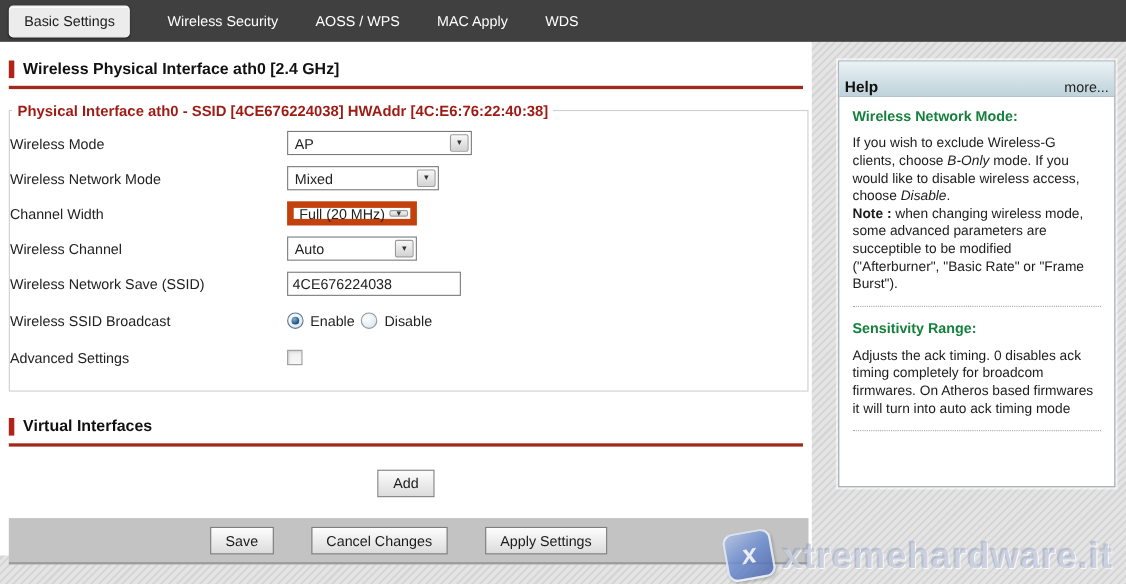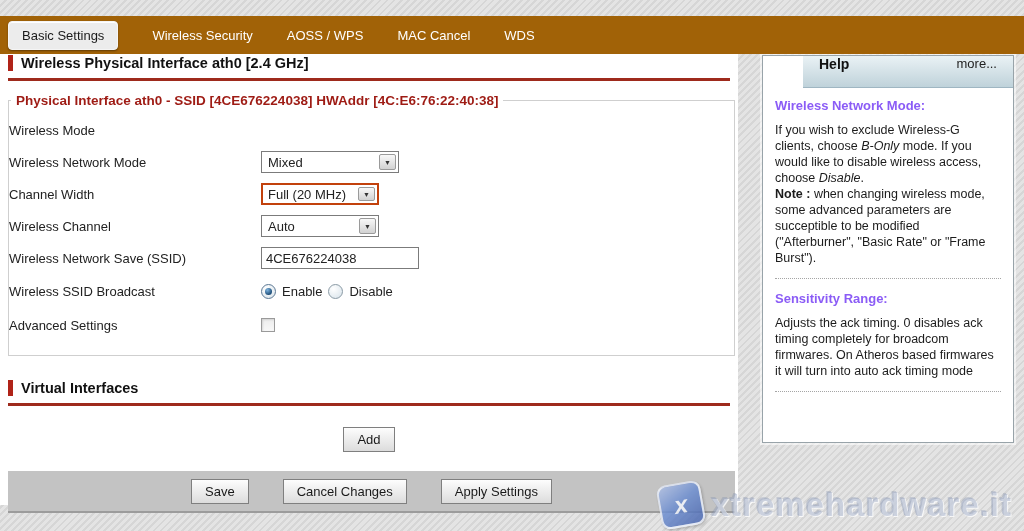--- a/index.html
+++ b/index.html
@@ -6,22 +6,22 @@
   html,body { width:1024px; height:531px; }
   body {
     font-family:"Liberation Sans","DejaVu Sans",sans-serif;
     font-size:13px; color:#222;
     position:relative; overflow:hidden;
     background:repeating-linear-gradient(135deg,#e4e4e4 0px,#e4e4e4 3px,#d6d6d6 3px,#d6d6d6 5px);
   }
 
   
   .topbar {
-    position:absolute; top:16px; left:0; width:1024px; height:38px;
-    background:#a16207;
+    position:absolute; top:0; left:0; width:1024px; height:38px;
+    background:#404040;
     display:flex; align-items:center; gap:34px; padding-left:8px;
     z-index:5;
   }
   .tab { color:#fff; font-size:13px; cursor:pointer; white-space:nowrap; }
   .tab.active {
     background:#ececec; color:#1a1a1a;
     border-radius:4px; padding:6px 13px;
     box-shadow:0 1px 2px rgba(0,0,0,.4), inset 0 1px 0 #fff;
     border:1px solid #f5f5f5;
   }
@@ -57,21 +57,21 @@
     border:1px solid #7b7b7b; display:flex; align-items:center;
     padding-left:6px; font-size:13px; cursor:pointer;
   }
   .select .arrow-btn {
     position:absolute; right:2px; top:2px; bottom:2px; width:17px;
     background:linear-gradient(#f8f8f8,#d2d2d2);
     border:1px solid #9a9a9a; border-radius:2px;
     display:flex; align-items:center; justify-content:center;
     font-size:7px; color:#333;
   }
-  .select.focused { border:2px solid #c2410c; padding-left:5px; }
+  .select.focused { border:6px solid #c2410c; padding-left:5px; }
 
   input.textbox {
     width:158px; height:22px; border:1px solid #7b7b7b;
     font-family:inherit; font-size:13px; padding:0 4px; color:#222;
   }
 
   
   .radio-group { display:flex; align-items:center; gap:6px; }
   .radio-opt { display:flex; align-items:center; gap:6px; cursor:pointer; }
   .radio {
@@ -107,29 +107,29 @@
     display:flex; align-items:center; justify-content:center; gap:34px;
   }
 
   
   .help-panel {
     position:absolute; top:55px; left:762px; width:252px; height:388px;
     background:#fff; border:1px solid #98a3a9;
     box-shadow:0 0 0 2px rgba(255,255,255,.55);
   }
   .help-header {
-    height:32px; padding:0 16px;
+    height:32px; padding:0 5px;
     background:linear-gradient(#eaf2f5,#bfd2da);
     border-bottom:1px solid #9fb6c2;
-    display:flex; align-items:flex-start; justify-content:space-between;margin-left:40px;
+    display:flex; align-items:flex-end; justify-content:space-between;
   }
   .help-header .help-title { font-weight:bold; font-size:14px; color:#111; }
   .help-header .more-link { font-size:13px; color:#222; cursor:pointer; }
   .help-body { padding:10px 12px; font-size:12.5px; line-height:16px; color:#1c1c1c; }
-  .help-body h4 { font-size:13px; margin-bottom:8px; color:#8b5cf6; }
+  .help-body h4 { font-size:13px; margin-bottom:8px; color:#15803d; }
   .help-sep { border:none; border-top:1px dotted #a5a5a5; margin:12px 0; }
 
   
   .watermark {
     position:absolute; right:12px; bottom:4px;
     display:flex; align-items:center; gap:8px; opacity:.85;
   }
   .wm-logo {
     width:44px; height:44px; border-radius:9px;
     transform:rotate(-10deg);
@@ -145,36 +145,40 @@
     text-shadow:1px 1px 0 rgba(255,255,255,.9), -1px -1px 0 rgba(120,135,165,.35);
   }
 </style>
 </head>
 <body>
 
 <div class="topbar">
   <div class="tab active">Basic Settings</div>
   <div class="tab">Wireless Security</div>
   <div class="tab">AOSS / WPS</div>
-  <div class="tab">MAC Cancel</div>
+  <div class="tab">MAC Apply</div>
   <div class="tab">WDS</div>
 </div>
 
 <div class="content">
 
   <div class="section-head">
     <span class="red-tick"></span>
     <span class="section-title">Wireless Physical Interface ath0 [2.4 GHz]</span>
   </div>
 
   <fieldset class="phys">
     <legend>Physical Interface ath0 - SSID [4CE676224038] HWAddr [4C:E6:76:22:40:38]</legend>
 
     <div class="frow">
       <span class="flabel">Wireless Mode</span>
+      <div class="select" style="width:168px">
+        <span>AP</span>
+        <span class="arrow-btn">▼</span>
+      </div>
     </div>
 
     <div class="frow">
       <span class="flabel">Wireless Network Mode</span>
       <div class="select" style="width:138px">
         <span>Mixed</span>
         <span class="arrow-btn">▼</span>
       </div>
     </div>
 

